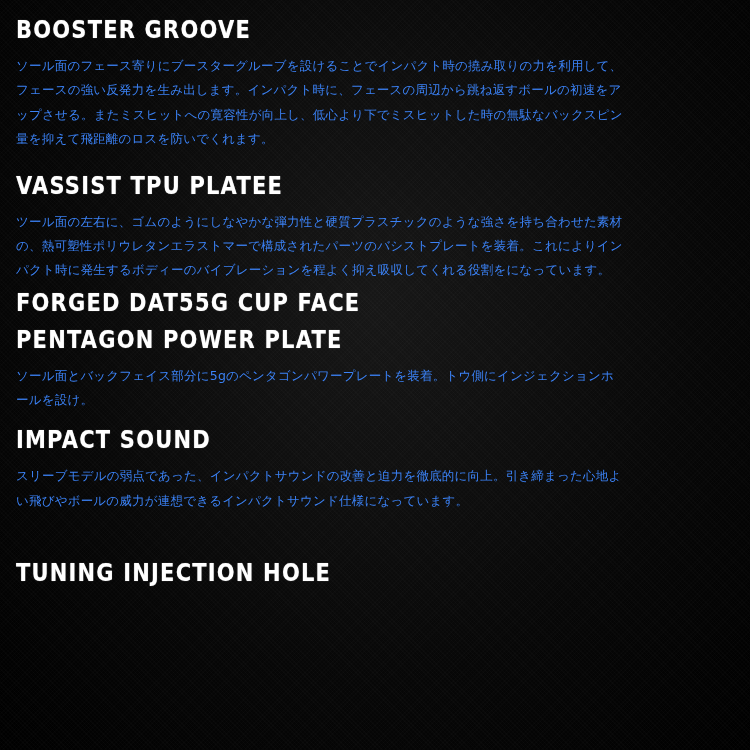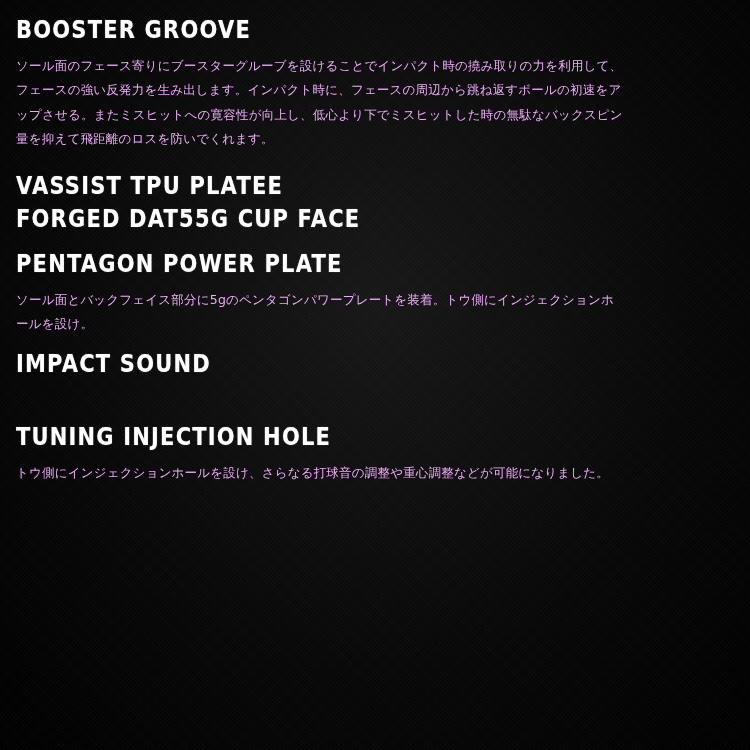--- a/index.html
+++ b/index.html
@@ -40,62 +40,63 @@
     font-weight: bold;
     font-size: 21px;
     letter-spacing: 1.2px;
     margin: 0 0 11px 0;
     transform: scaleY(1.18);
     transform-origin: left bottom;
     line-height: 1.0;
     text-shadow: 0 0 1px rgba(255,255,255,0.45);
   }
   .section-body {
-    color: #f0abfc;
+    color: #3b82f6;
     font-family: "DejaVu Sans", sans-serif;
     font-size: 12.5px;
     line-height: 1.95;
     margin: 0;
     letter-spacing: 0.2px;
     text-align: left;
   }
   .sp-1 { margin-bottom: 26px; }
   .sp-2 { margin-bottom: 12px; }
-  .sp-3 { margin-bottom: 24px; }
+  .sp-3 { margin-bottom: 16px; }
   .sp-4 { }
   .sp-5 { margin-bottom: 52px; }
   .sp-6 { margin-bottom: 10px; }
 </style>
 </head>
 <body>
 
 <div class="bg-texture"></div>
 
 <div class="page">
 
   <div class="section sp-1">
     <h2 class="section-title">BOOSTER GROOVE</h2>
     <p class="section-body">ソール面のフェース寄りにブースターグルーブを設けることでインパクト時の撓み取りの力を利用して、フェースの強い反発力を生み出します。インパクト時に、フェースの周辺から跳ね返すボールの初速をアップさせる。またミスヒットへの寛容性が向上し、低心より下でミスヒットした時の無駄なバックスピン量を抑えて飛距離のロスを防いでくれます。</p>
   </div>
 
   <div class="section sp-2">
     <h2 class="section-title">VASSIST TPU PLATEE</h2>
+    <p class="section-body">ツール面の左右に、ゴムのようにしなやかな弾力性と硬質プラスチックのような強さを持ち合わせた素材の、熱可塑性ポリウレタンエラストマーで構成されたパーツのバシストプレートを装着。これによりインパクト時に発生するボディーのバイブレーションを程よく抑え吸収してくれる役割をになっています。</p>
   </div>
 
   <div class="section sp-3">
     <h2 class="section-title">FORGED DAT55G CUP FACE</h2>
   </div>
 
   <div class="section sp-4">
     <h2 class="section-title">PENTAGON POWER PLATE</h2>
     <p class="section-body">ソール面とバックフェイス部分に5gのペンタゴンパワープレートを装着。トウ側にインジェクションホールを設け。</p>
   </div>
 
   <div class="section sp-5">
     <h2 class="section-title">IMPACT SOUND</h2>
+    <p class="section-body">スリーブモデルの弱点であった、インパクトサウンドの改善と迫力を徹底的に向上。引き締まった心地よい飛びやボールの威力が連想できるインパクトサウンド仕様になっています。</p>
   </div>
 
   <div class="section sp-6">
     <h2 class="section-title">TUNING INJECTION HOLE</h2>
-    <p class="section-body">トウ側にインジェクションホールを設け、さらなる打球音の調整や重心調整などが可能になりました。</p>
   </div>
 
 </div>
 
 </body></html>

